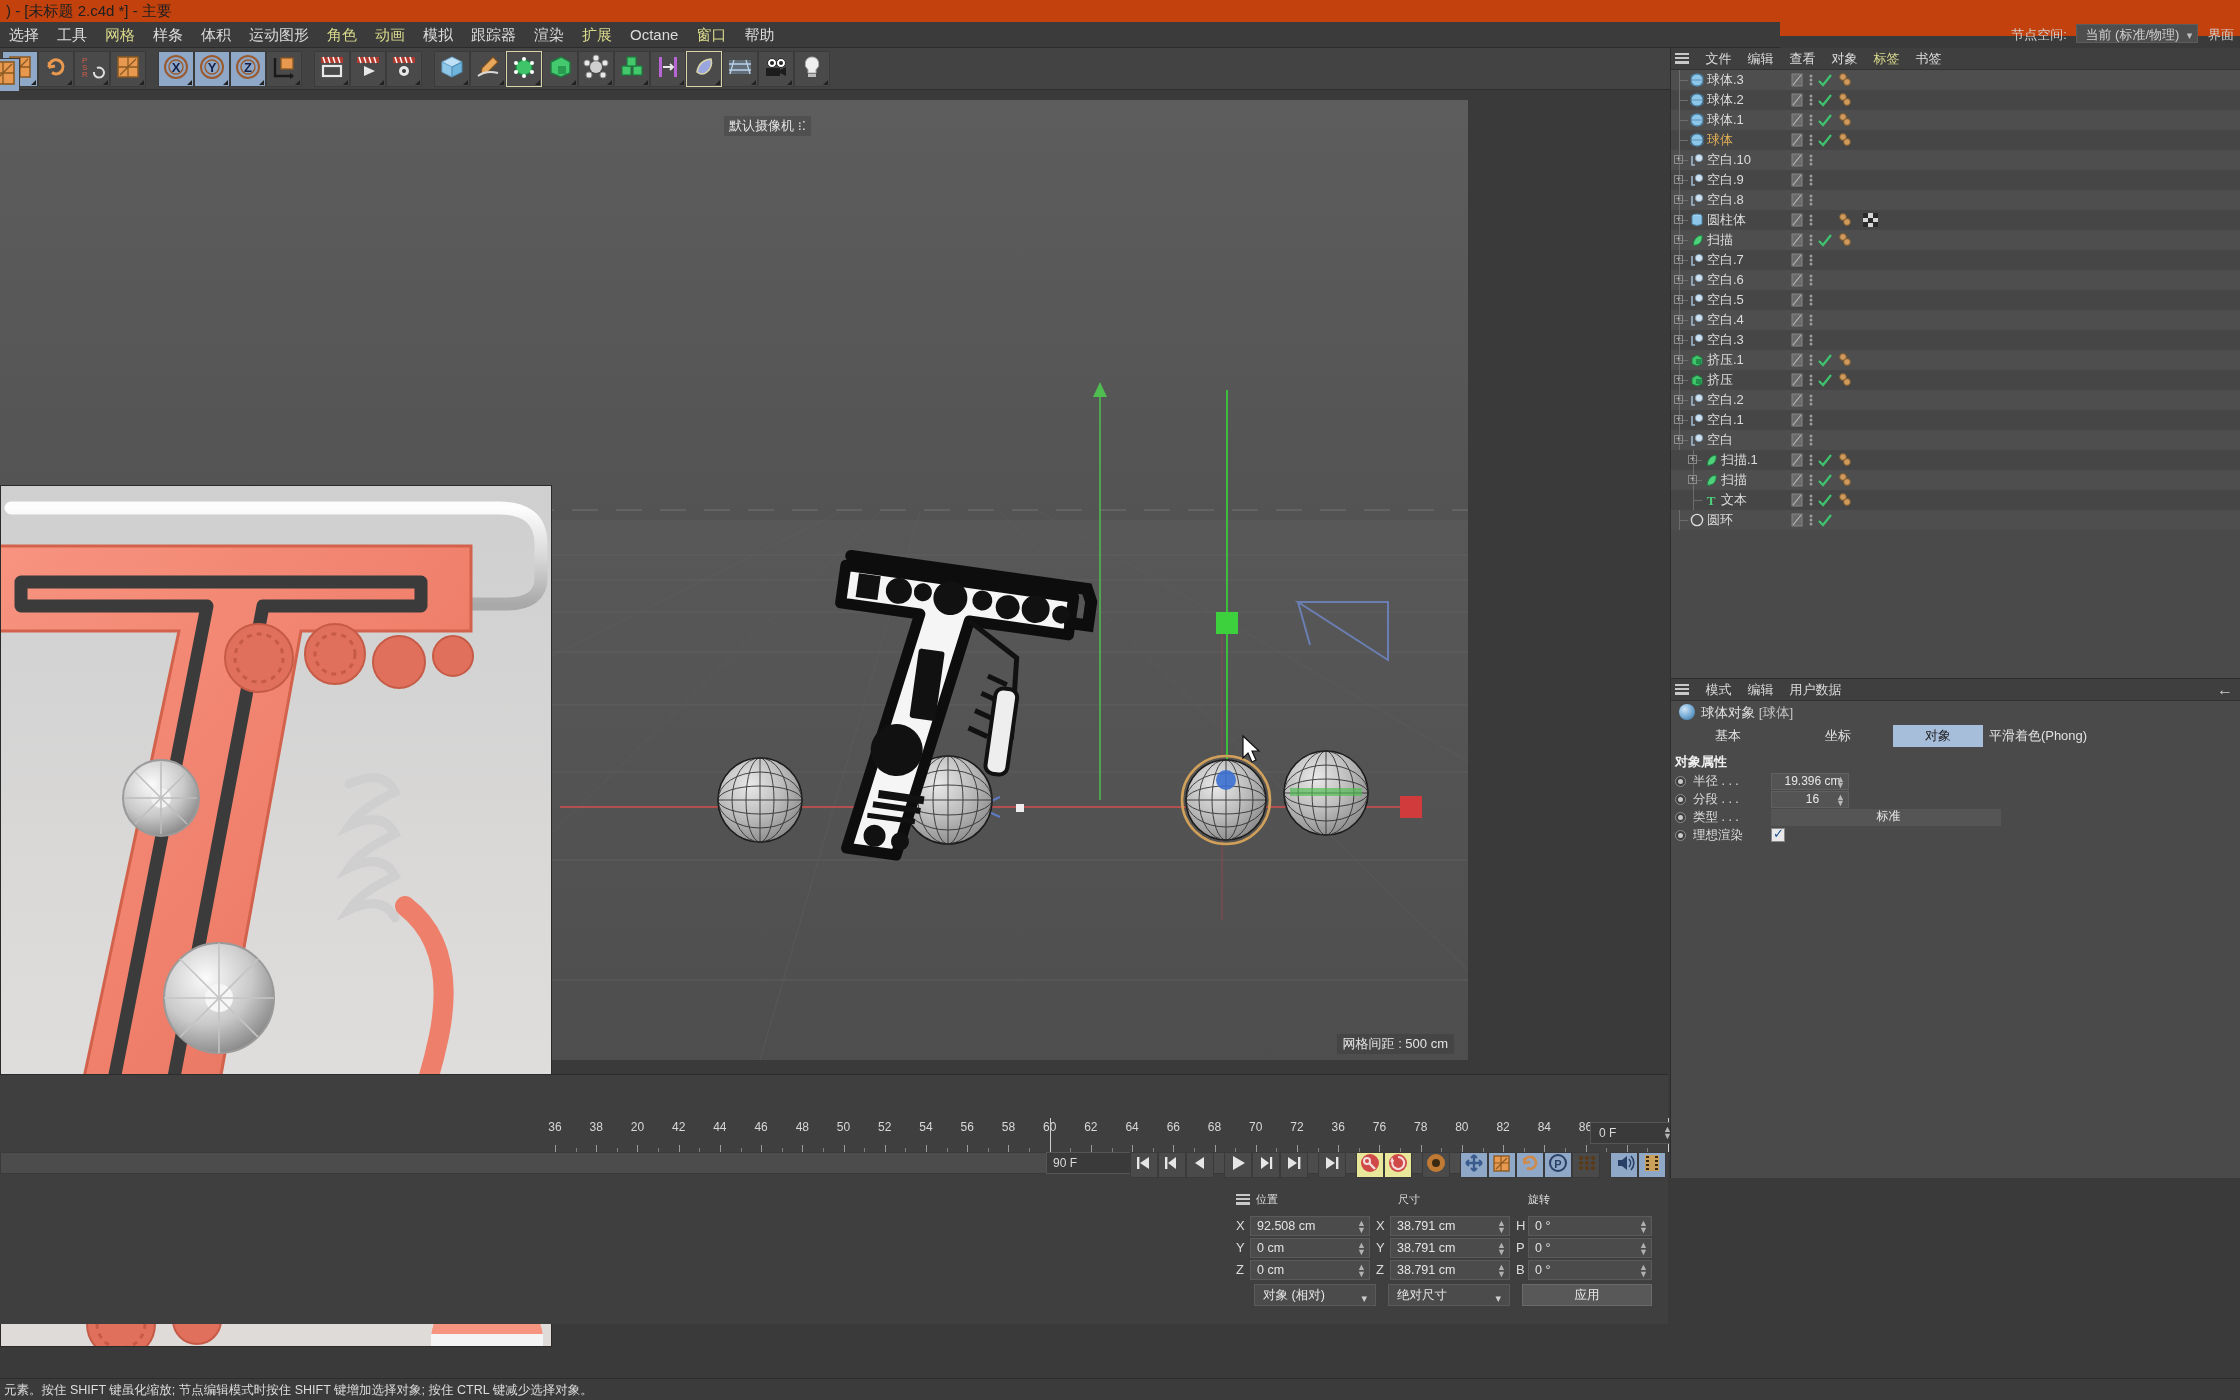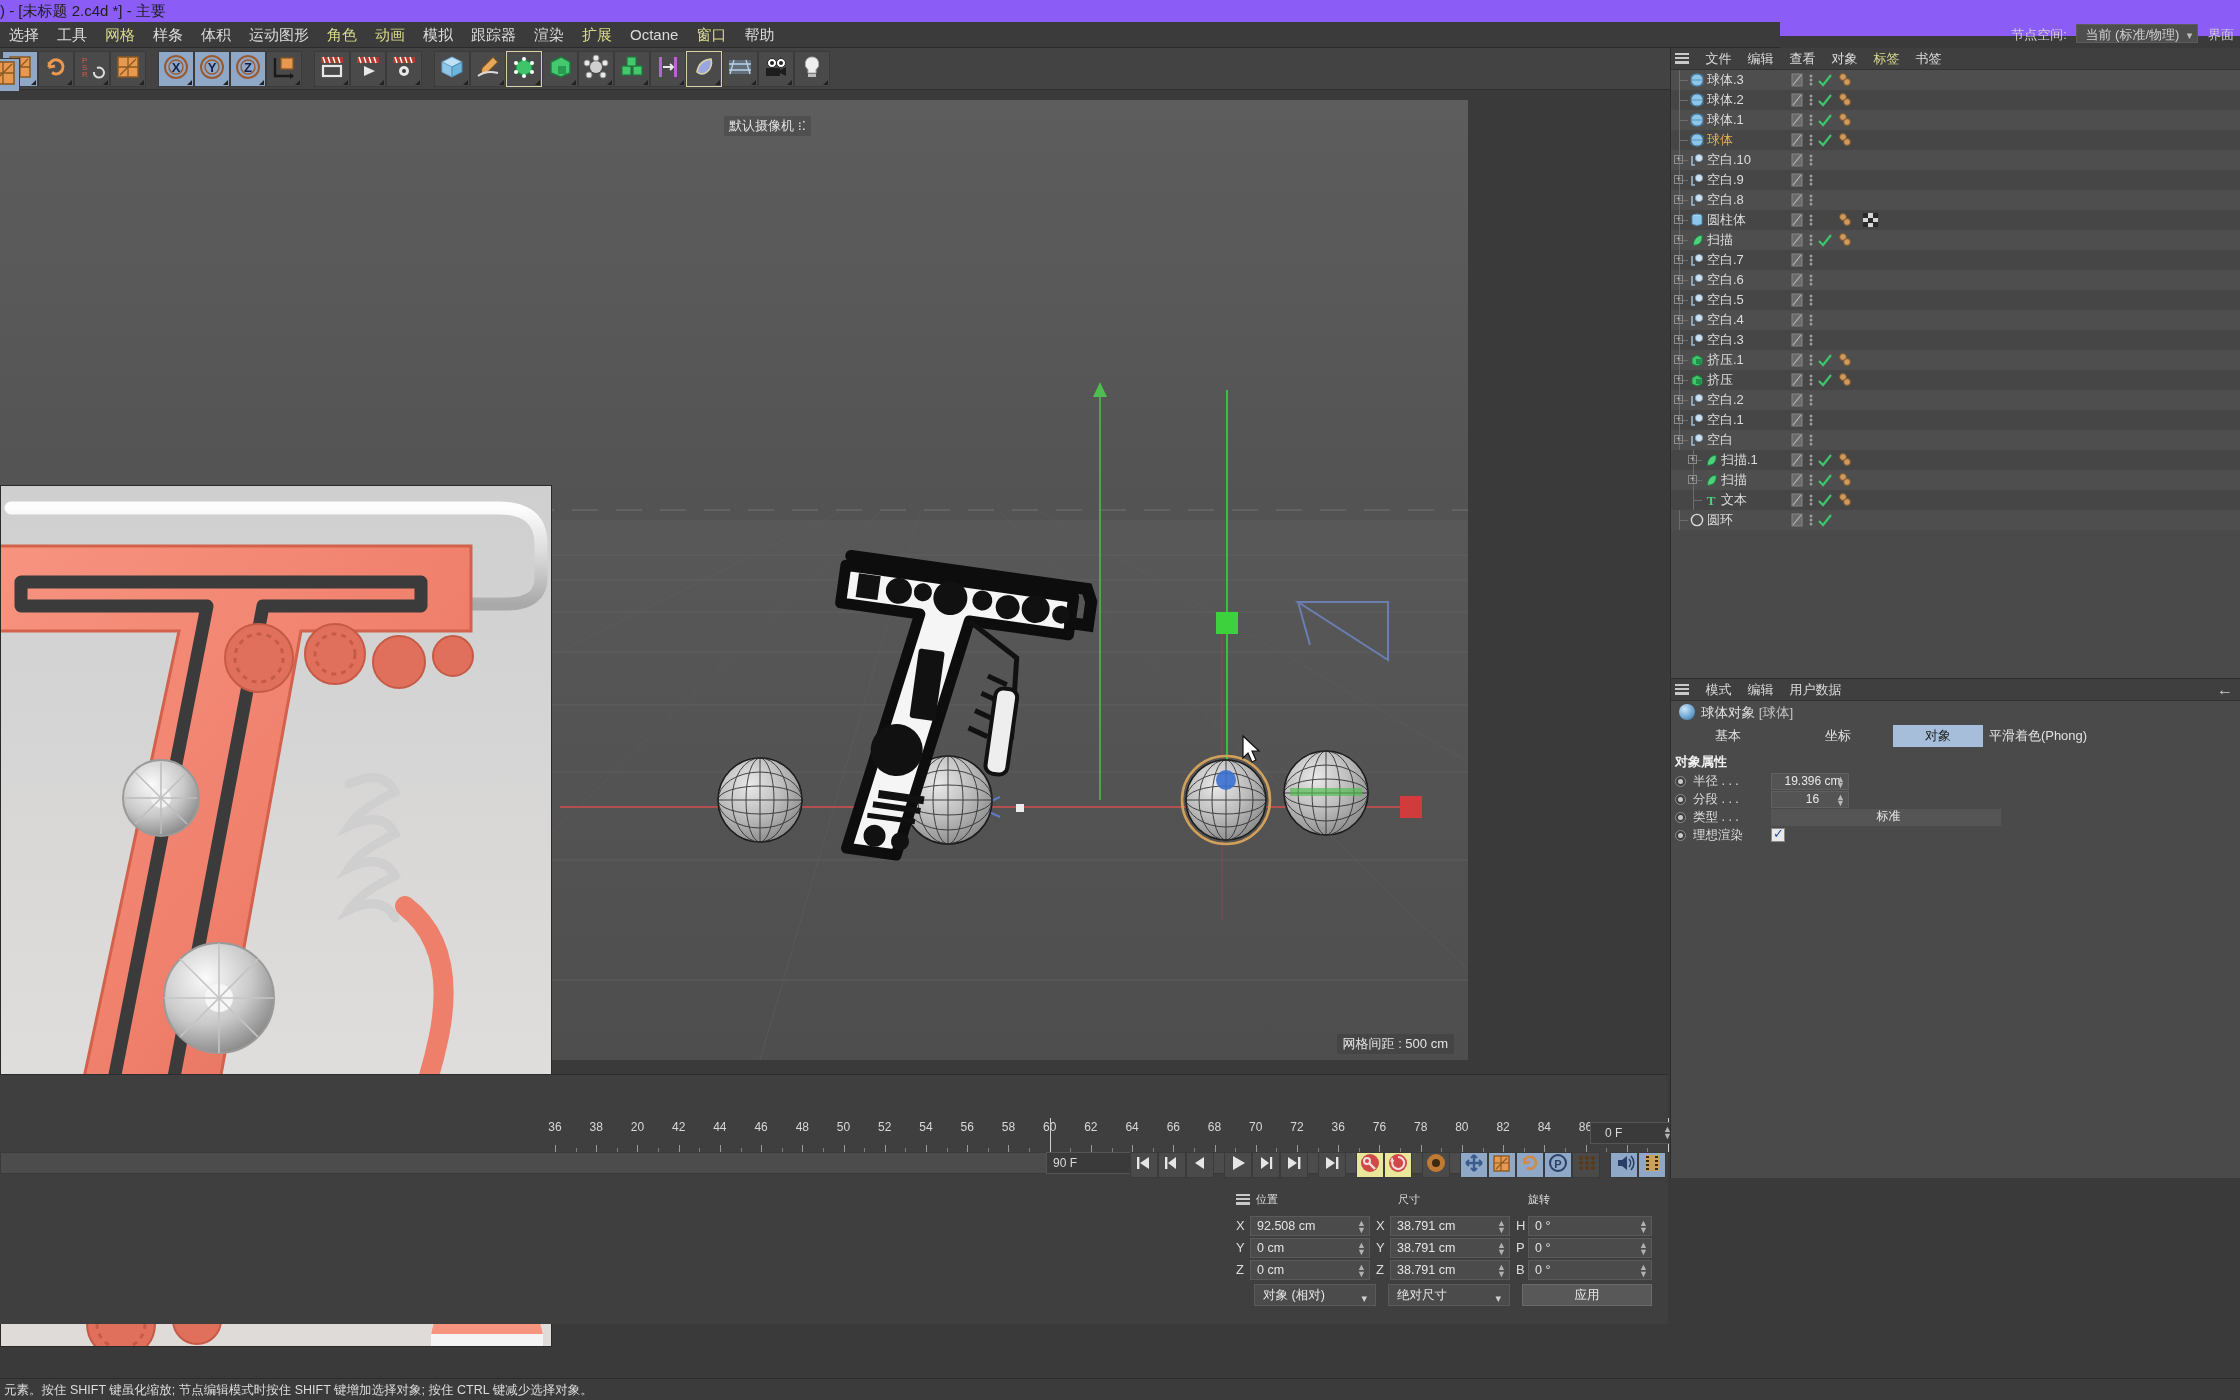--- a/index.html
+++ b/index.html
@@ -2,22 +2,22 @@
 <html><head>
 <meta charset="utf-8">
 <style>
   * { box-sizing: border-box; margin:0; padding:0; }
   html,body{ width:2240px; height:1400px; overflow:hidden; background:#3a3a3a;
     font-family:"Liberation Sans","DejaVu Sans",sans-serif; color:#d4d4d4; }
   #app{ position:relative; width:2240px; height:1400px; }
 
   
   .titlebar{ position:absolute; left:0; top:0; width:2240px; height:36px;
-    background:#8b5cf6; color:#1a1a1a; font-size:15px; line-height:22px;
-    white-space:nowrap; overflow:hidden;}
+    background:#c2410c; color:#1a1a1a; font-size:15px; line-height:22px;
+    padding-left:6px; white-space:nowrap; overflow:hidden;}
   .titlebar .t{ color:#202020; }
 
   
   .menubar{ position:absolute; left:0; top:22px; width:1780px; height:26px;
     background:#3b3b3b; border-bottom:1px solid #2b2b2b; white-space:nowrap;}
   .menubar .mi{ display:inline-block; font-size:15px; line-height:26px;
     padding:0 9px; color:#dcdcdc; cursor:default;}
   .menubar .mi.hl{ color:#d9d98c; }
   .nodespace{ position:absolute; right:0; top:22px; height:26px; white-space:nowrap;
      font-size:13px; line-height:26px; color:#cfcfcf; }
@@ -64,21 +64,21 @@
      transform:translateX(-50%); }
   .greenscrub{ position:absolute; width:1px; background:#cfcfcf; }
   .tlstrip{ position:absolute; left:0; top:1152px; width:1580px; height:22px;
      background:#4c4c4c; border:1px solid #3a3a3a;}
   .tlstrip .ef{ position:absolute; right:26px; top:2px; font-size:12px; color:#d4d4d4; }
   .fnum{ position:absolute; left:1046px; top:1152px; width:96px; height:22px;
      background:#3a3a3a; border:1px solid #555; font-size:12px; color:#dadada;
      line-height:20px; padding-left:6px;}
   .fnum2{ position:absolute; left:1590px; top:1122px; width:86px; height:22px;
      background:#3a3a3a; border:1px solid #555; font-size:12px; color:#dadada;
-     line-height:20px; padding-left:14px;}
+     line-height:20px; padding-left:8px;}
   .spin{ position:absolute; right:4px; top:3px; width:8px; height:14px;
      font-size:9px; line-height:7px; color:#b6b6b6; }
 
   .transport{ position:absolute; left:1130px; top:1152px; white-space:nowrap; }
   .tp{ display:inline-block; width:28px; height:26px; background:#4a4a4a;
      border:1px solid #3a3a3a; position:relative; vertical-align:top;}
   .tp.y{ background:#e8e79a; }
   .tp.b{ background:#8fa8c8; }
   .tp.gp{ margin-left:10px; }
 

